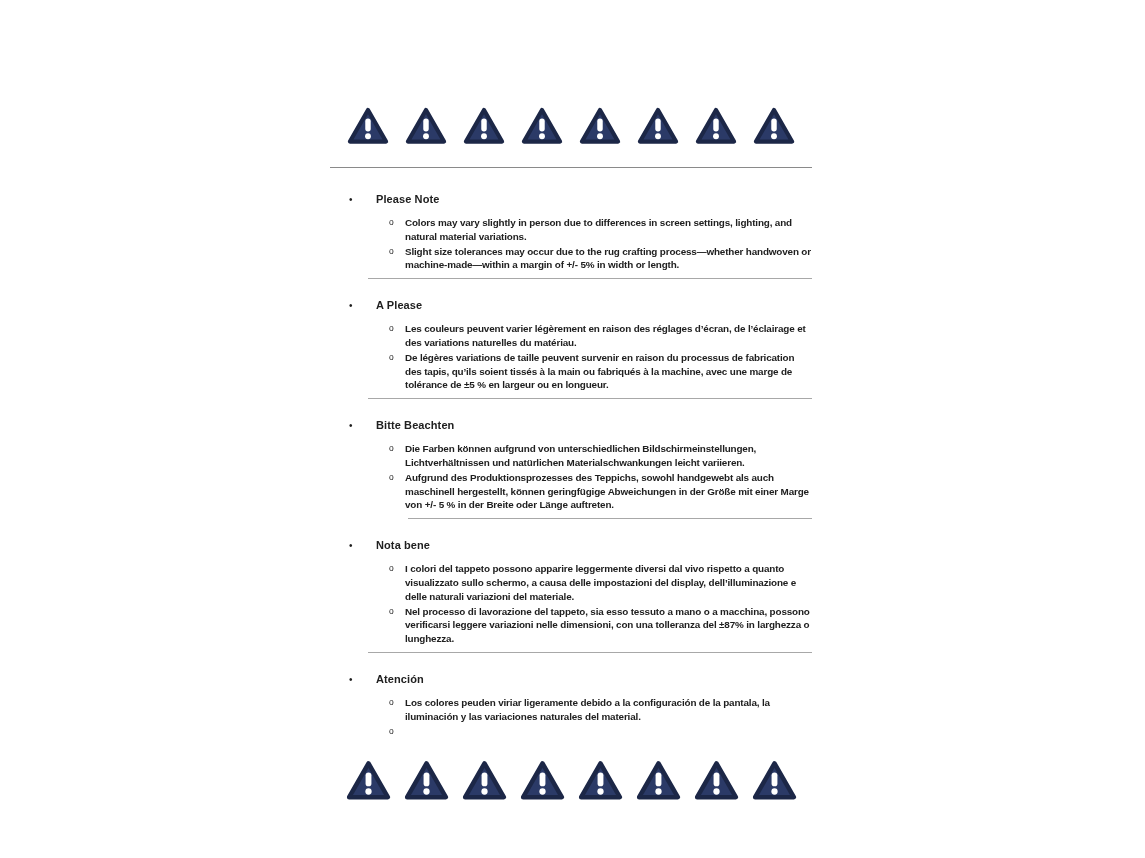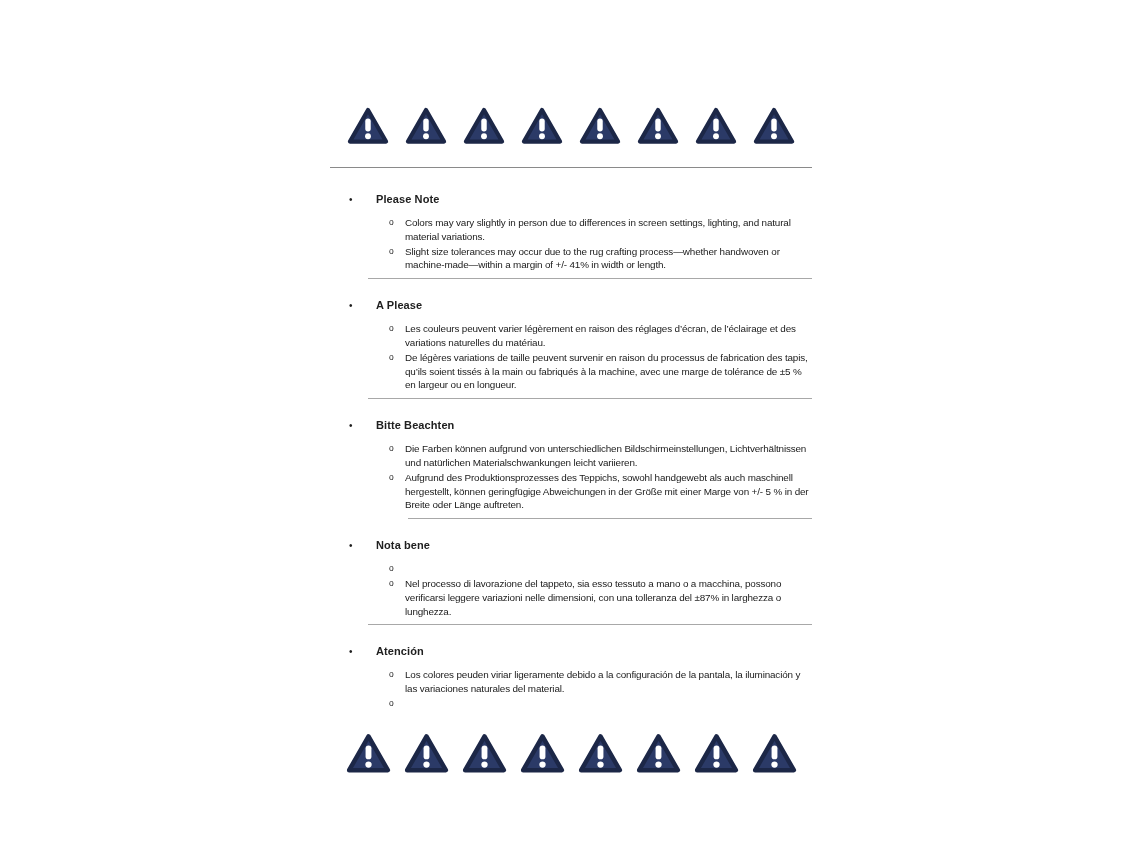--- a/index.html
+++ b/index.html
@@ -75,20 +75,21 @@
     flex: 0 0 16px;
     font-size: 8.5px;
     line-height: 13.8px;
   }
   .bullet-text {
     margin: 0;
     width: 412px;
     font-size: 9.9px;
     letter-spacing: -0.15px;
     line-height: 13.8px;
+    font-weight: bold;
   }
   .divider {
     border-top: 1px solid #a8a8a8;
     margin: 6px 0 0 38px;
     height: 0;
   }
   .divider.deep { margin-left: 78px; }
 </style>
 </head>
 <body>
@@ -152,21 +153,21 @@
       <h2 class="heading">Please Note</h2>
     </div>
     <div class="bullets">
   <div class="bullet-row">
     <span class="b2">o</span>
     <p class="bullet-text">Colors may vary slightly in person due to differences in screen settings, lighting, and natural material variations.</p>
   </div>
 
   <div class="bullet-row">
     <span class="b2">o</span>
-    <p class="bullet-text">Slight size tolerances may occur due to the rug crafting process—whether handwoven or machine-made—within a margin of +/- 41% in width or length.</p>
+    <p class="bullet-text">Slight size tolerances may occur due to the rug crafting process—whether handwoven or machine-made—within a margin of +/- 5% in width or length.</p>
   </div>
 </div>
     <div class="divider"></div>
   </section>
 
   <section class="lang-section">
     <div class="heading-row">
       <span class="b1">•</span>
       <h2 class="heading">A Please</h2>
     </div>
@@ -204,20 +205,21 @@
   </section>
 
   <section class="lang-section">
     <div class="heading-row">
       <span class="b1">•</span>
       <h2 class="heading">Nota bene</h2>
     </div>
     <div class="bullets">
   <div class="bullet-row">
     <span class="b2">o</span>
+    <p class="bullet-text">I colori del tappeto possono apparire leggermente diversi dal vivo rispetto a quanto visualizzato sullo schermo, a causa delle impostazioni del display, dell’illuminazione e delle naturali variazioni del materiale.</p>
   </div>
 
   <div class="bullet-row">
     <span class="b2">o</span>
     <p class="bullet-text">Nel processo di lavorazione del tappeto, sia esso tessuto a mano o a macchina, possono verificarsi leggere variazioni nelle dimensioni, con una tolleranza del ±87% in larghezza o lunghezza.</p>
   </div>
 </div>
     <div class="divider"></div>
   </section>
 

